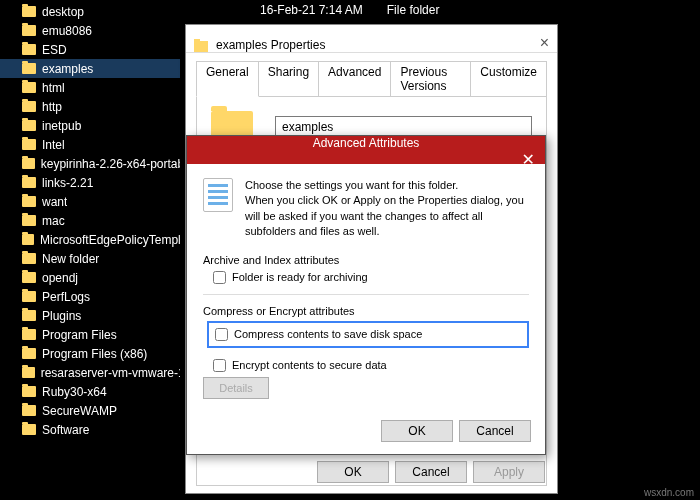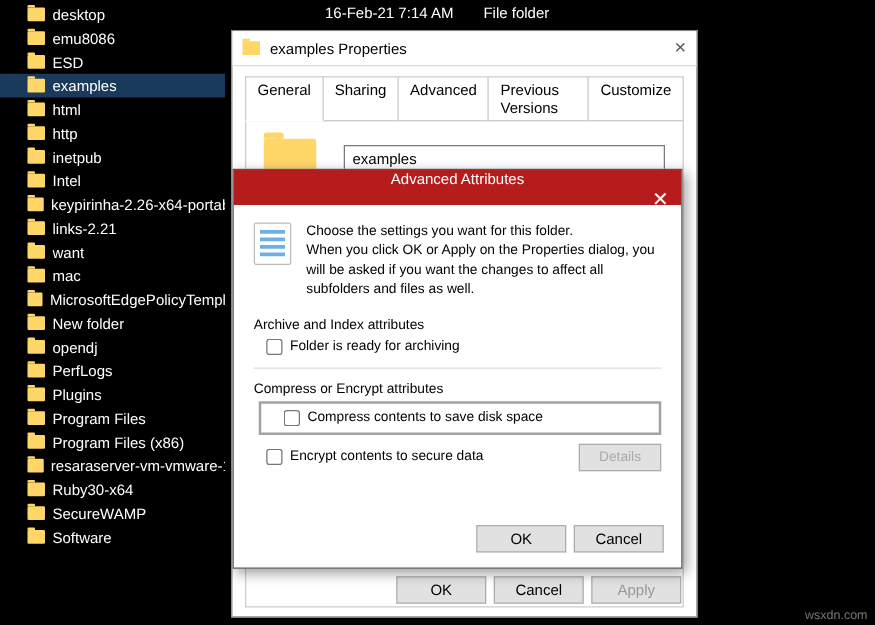--- a/index.html
+++ b/index.html
@@ -12,21 +12,21 @@
 .folder-icon { width: 14px; height: 11px; background: #ffd768; margin-right: 6px; position: relative; border-radius: 1px; }
 .folder-icon::before { content: ""; position: absolute; top: -2px; left: 0; width: 6px; height: 2px; background: #ffd768; border-radius: 1px 1px 0 0; }
 .tree-label { white-space: nowrap; overflow: hidden; text-overflow: clip; }
 
 
 .details { position: absolute; left: 260px; top: 0; color: #fff; font-size: 12px; }
 .details-row { display: flex; height: 19px; align-items: center; gap: 24px; }
 
 
 .prop-dialog { position: absolute; left: 185px; top: 24px; width: 373px; height: 470px; background: #fff; border: 1px solid #888; box-shadow: 2px 2px 8px rgba(0,0,0,0.3); }
-.prop-title { height: 28px; display: flex; align-items: center; padding: 0 8px; background: #fff; border-bottom: 1px solid #ddd; }
+.prop-title { height: 28px; display: flex; align-items: flex-end; padding: 0 8px; background: #fff; border-bottom: 1px solid #ddd; }
 .prop-title .ficon { width: 14px; height: 11px; background: #ffd768; margin-right: 8px; position: relative; }
 .prop-title .ficon::before { content: ""; position: absolute; top: -2px; left: 0; width: 6px; height: 2px; background: #ffd768; }
 .prop-title span { font-size: 12px; color: #000; }
 .prop-title .close { margin-left: auto; font-size: 16px; color: #555; cursor: default; }
 
 .tabs { display: flex; padding: 8px 10px 0 10px; gap: 0; font-size: 12px; }
 .tab { padding: 3px 9px; border: 1px solid #ccc; background: #fff; color: #000; position: relative; }
 .tab.active { border-bottom: 1px solid #fff; z-index: 2; }
 .tab + .tab { margin-left: -1px; }
 .tab-body { margin: 0 10px; border: 1px solid #ccc; border-top: 1px solid #ccc; margin-top: -1px; padding: 14px; height: 390px; }
@@ -46,21 +46,21 @@
 .adv-title { height: 28px; background: #b71c1c; color: #fff; display: flex; align-items: center; padding: 0 10px; font-size: 12px; flex-direction: column; }
 .adv-title .close { margin-left: auto; font-size: 16px; cursor: default; }
 .adv-body { padding: 14px 16px; font-size: 11px; color: #000; }
 .intro { display: flex; gap: 12px; margin-bottom: 14px; }
 .intro-icon { width: 30px; height: 34px; background: #fff; border: 1px solid #bbb; border-radius: 2px; flex-shrink: 0; position: relative; }
 .intro-icon::after { content: ""; position: absolute; left: 4px; top: 5px; width: 20px; height: 3px; background: #6cb0e8; box-shadow: 0 6px 0 #6cb0e8, 0 12px 0 #6cb0e8, 0 18px 0 #6cb0e8; }
 .intro-text { line-height: 1.4; }
 .section-label { margin: 6px 0 4px 0; }
 .checkbox-row { display: flex; align-items: flex-start; gap: 6px; margin: 4px 0 4px 10px; line-height: 1.35; }
 .checkbox-row input { margin-top: 1px; }
-.highlight-box { border: 2px solid #a3a3a3; padding: 4px 18px; margin: 2px 0 6px 4px; }
+.highlight-box { border: 2px solid #3b82f6; padding: 4px 6px; margin: 2px 0 6px 4px; }
 .adv-sep { border: none; border-top: 1px solid #ddd; margin: 10px 0; }
 .details-btn { min-width: 66px; height: 22px; font-size: 11px; background: #e1e1e1; border: 1px solid #adadad; color: #aaa; float: right; }
 .adv-btn-row { position: absolute; right: 14px; bottom: 12px; display: flex; gap: 6px; }
 
 .watermark { position: absolute; right: 6px; bottom: 2px; color: #777; font-size: 10px; }
 </style>
 </head>
 <body>
 
 <div class="tree">
@@ -218,21 +218,21 @@
 
     <hr class="adv-sep">
 
     <div class="section-label">Compress or Encrypt attributes</div>
     <div class="highlight-box">
       <label class="checkbox-row" style="margin:0">
         <input type="checkbox" style="">
         <span>Compress contents to save disk space</span>
       </label>
     </div>
-    <div style="display:flex;align-items:flex-end;">
+    <div style="display:flex;align-items:flex-start;flex-direction:column;">
       <label class="checkbox-row" style="flex:1">
         <input type="checkbox" style="">
         <span>Encrypt contents to secure data</span>
       </label>
       <button class="details-btn">Details</button>
     </div>
   </div>
   <div class="adv-btn-row">
     <button class="btn">OK</button>
     <button class="btn">Cancel</button>

